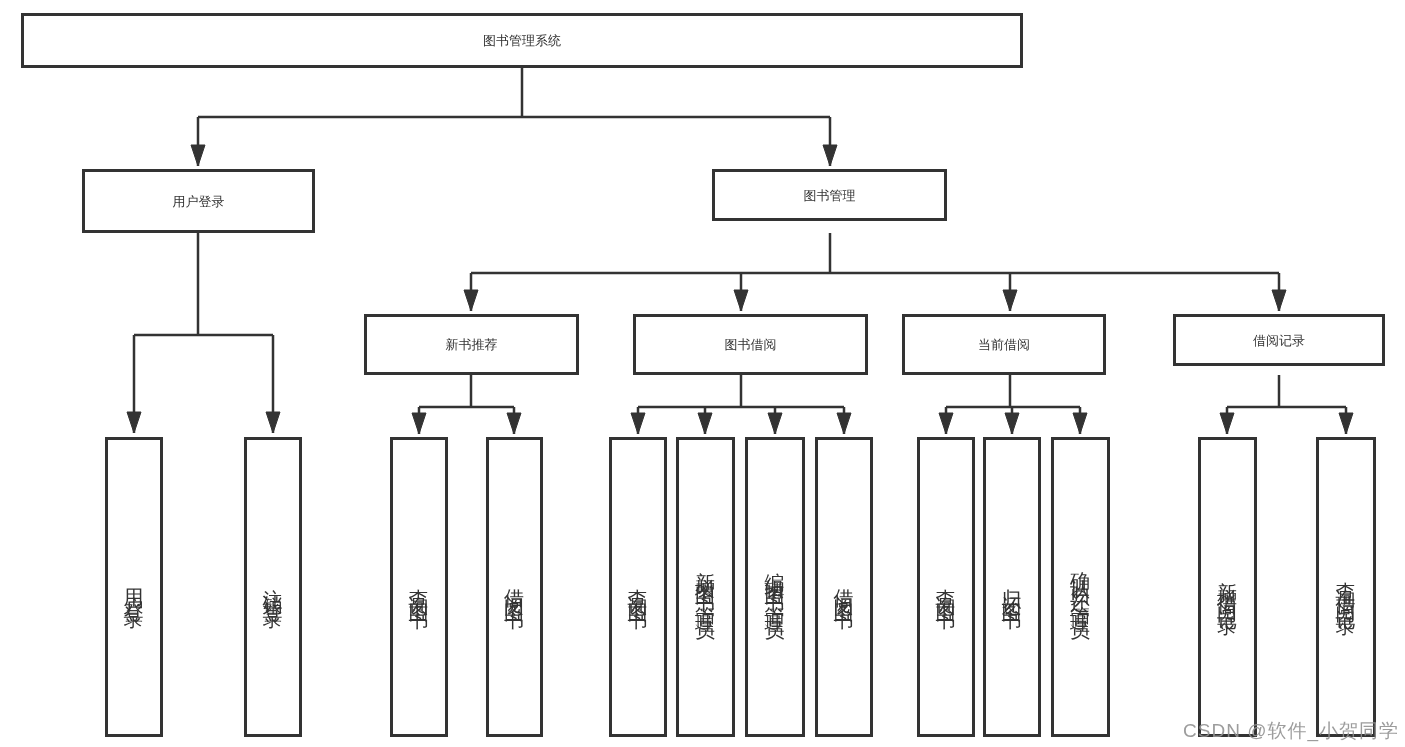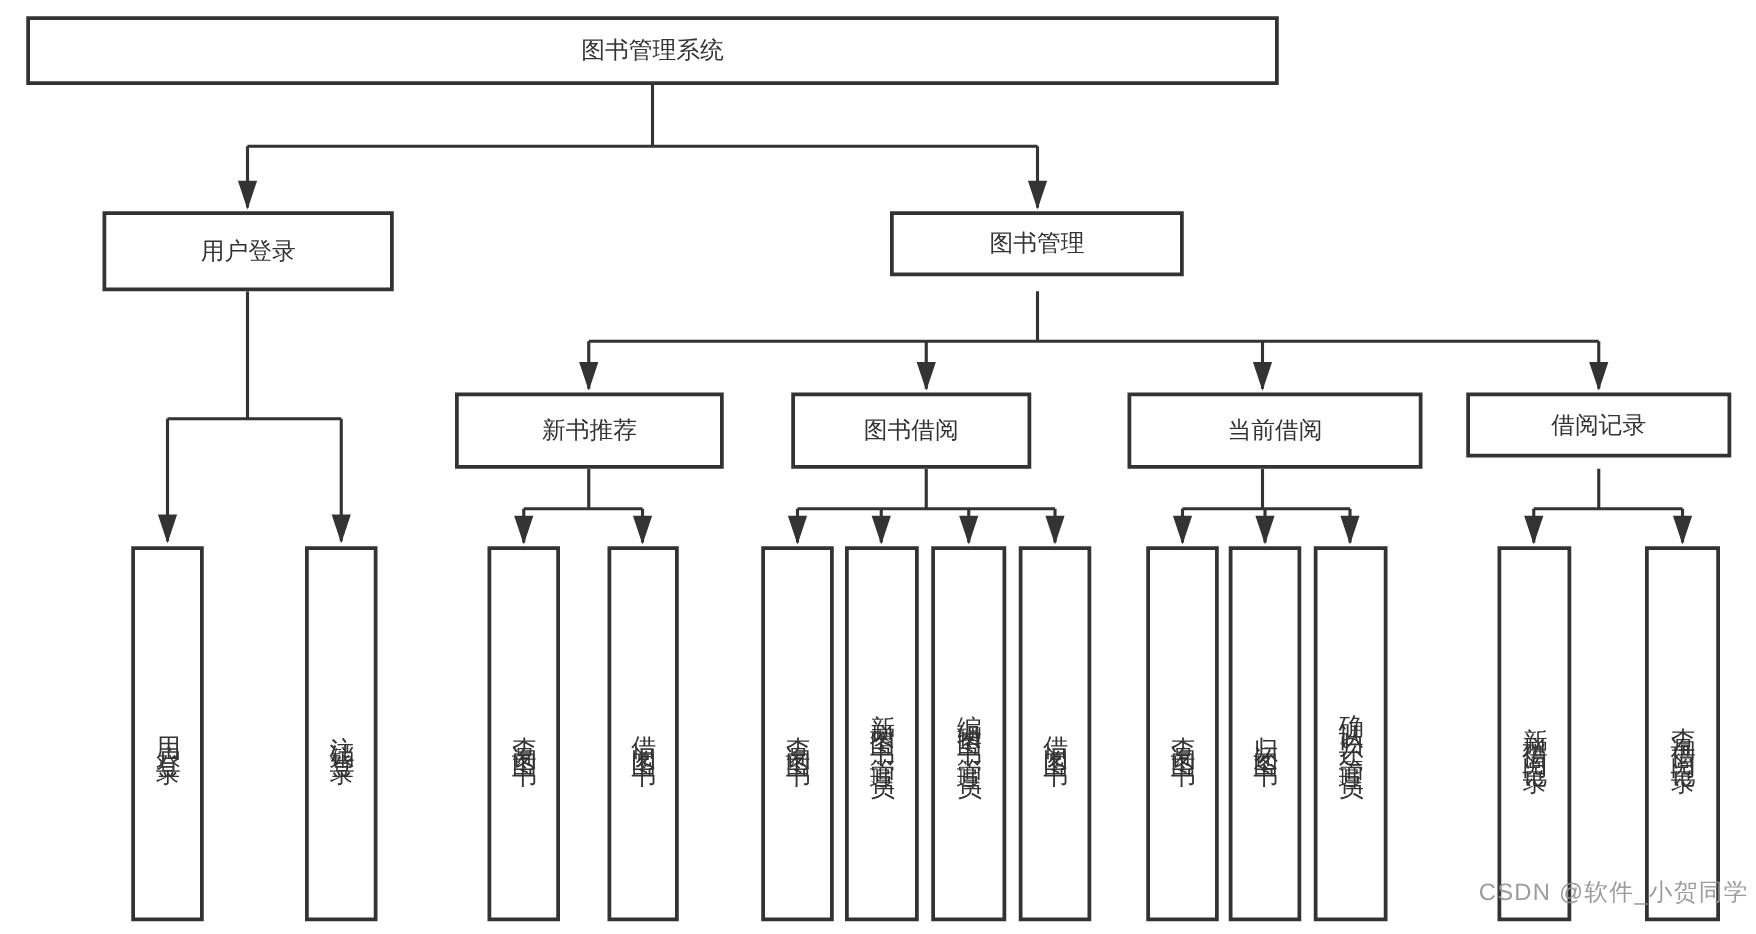--- a/index.html
+++ b/index.html
@@ -18,35 +18,35 @@
   }
   .node {
     position: absolute;
     box-sizing: border-box;
     background: #ffffff;
     border: 3px solid #333333;
     color: #333333;
     display: flex;
     align-items: center;
     justify-content: center;
-    font-size: 19px;
+    font-size: 13px;
     line-height: 1;
     z-index: 1;
     text-align: center;
   }
   .node.v {
     writing-mode: vertical-rl;
     text-orientation: mixed;
     font-size: 20px;
     letter-spacing: 7px;
   }
   #watermark {
     position: absolute;
     right: 6px;
-    bottom: 20px;
+    bottom: 3px;
     z-index: 2;
     font-size: 19px;
     color: rgba(145,145,145,0.9);
     letter-spacing: 1px;
     white-space: nowrap;
   }
   .cline { stroke: #333333; stroke-width: 2.5; fill: none; }
 </style>
 </head>
 <body>
@@ -100,22 +100,22 @@
     <path class="cline" d="M1227,407 V434" marker-end="url(#arw)"></path>
     <path class="cline" d="M1346,407 V434" marker-end="url(#arw)"></path>
   </svg>
 
   <div class="node" style="left:21px;top:13px;width:1002px;height:55px">图书管理系统</div>
 
   <div class="node" style="left:82px;top:169px;width:233px;height:64px">用户登录</div>
   <div class="node" style="left:712px;top:169px;width:235px;height:52px">图书管理</div>
 
   <div class="node" style="left:364px;top:314px;width:215px;height:61px">新书推荐</div>
-  <div class="node" style="left:633px;top:314px;width:192px;height:61px">图书借阅</div>
-  <div class="node" style="left:902px;top:314px;width:236px;height:61px">当前借阅</div>
+  <div class="node" style="left:633px;top:314px;width:235px;height:61px">图书借阅</div>
+  <div class="node" style="left:902px;top:314px;width:204px;height:61px">当前借阅</div>
   <div class="node" style="left:1173px;top:314px;width:212px;height:52px">借阅记录</div>
 
   <div class="node v" style="left:105px;top:437px;width:58px;height:300px">用户登录</div>
   <div class="node v" style="left:244px;top:437px;width:58px;height:300px">注销登录</div>
 
   <div class="node v" style="left:390px;top:437px;width:58px;height:300px">查询图书</div>
   <div class="node v" style="left:486px;top:437px;width:57px;height:300px">借阅图书</div>
 
   <div class="node v" style="left:609px;top:437px;width:58px;height:300px">查询图书</div>
   <div class="node v" style="left:676px;top:437px;width:59px;height:300px">新增图书（管理员）</div>

